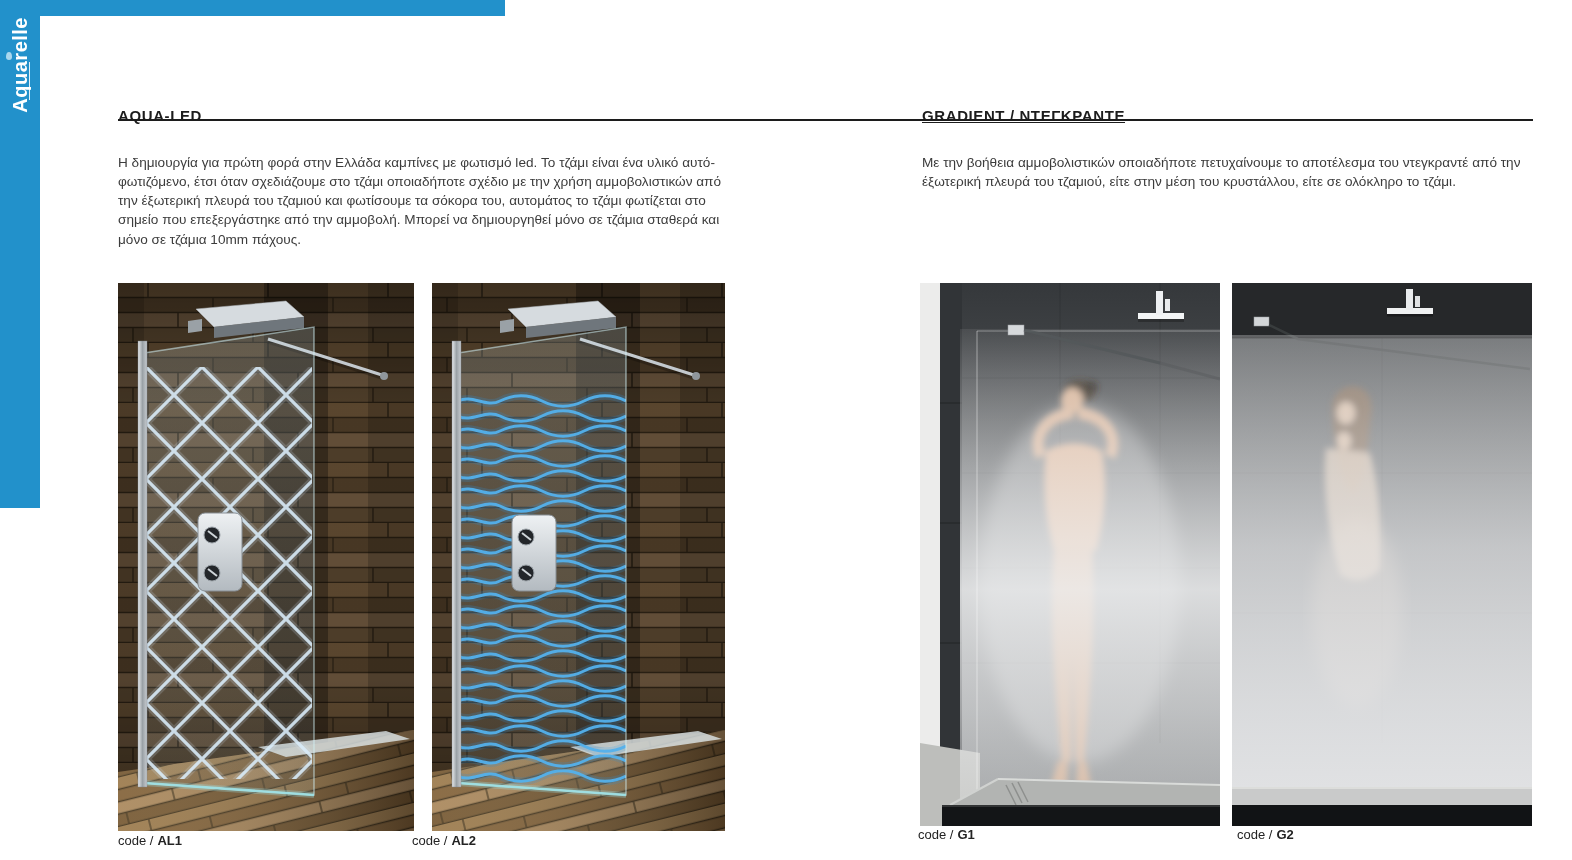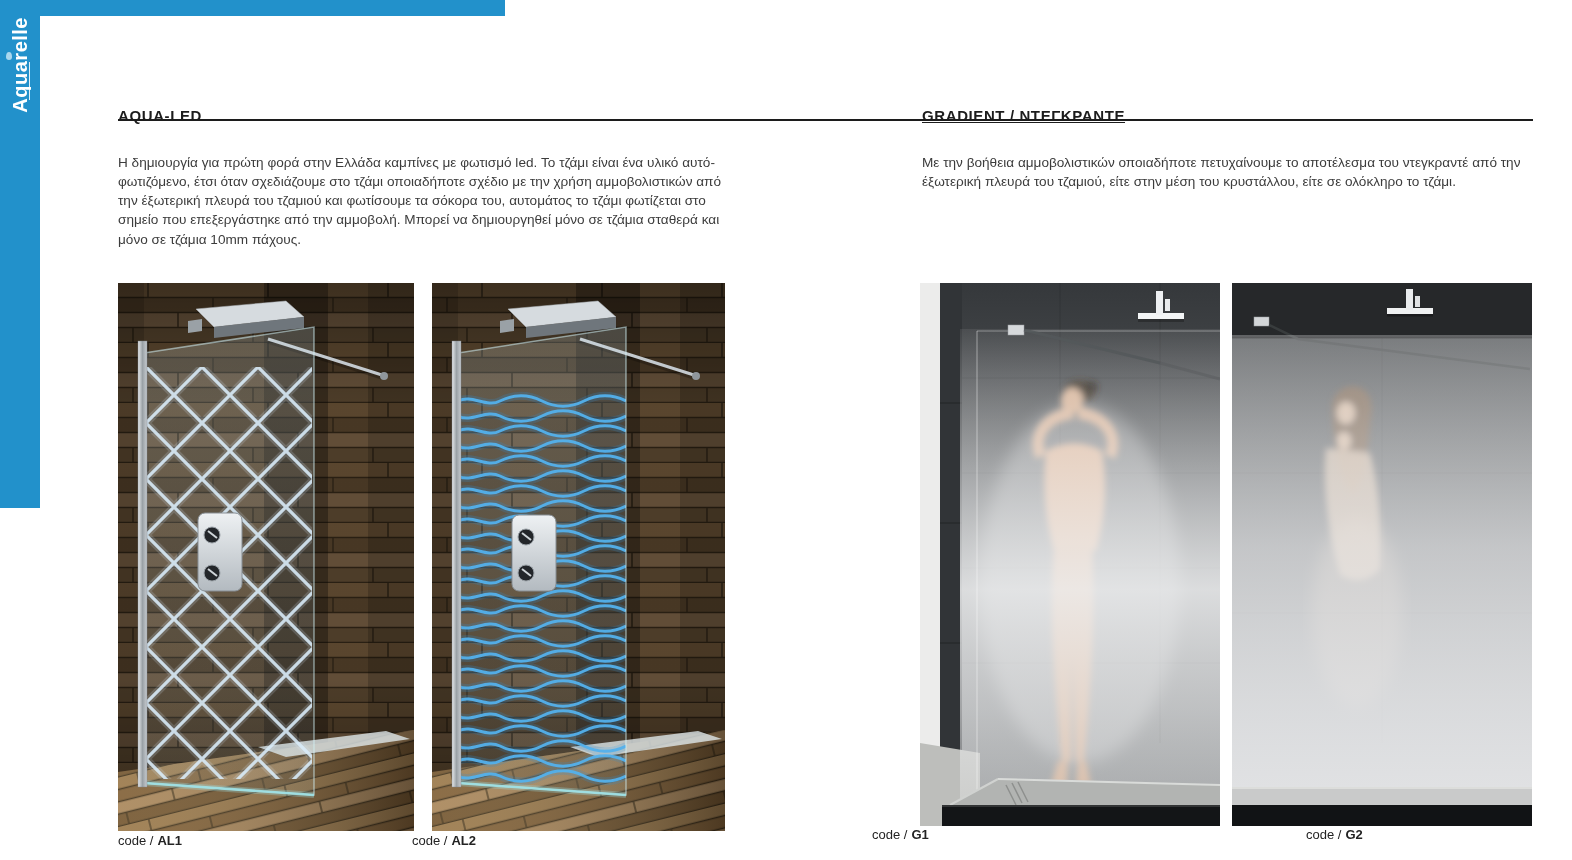--- a/index.html
+++ b/index.html
@@ -38,22 +38,22 @@
   .fig-al1{left:118px;top:283px;width:296px;height:548px;}
   .fig-al2{left:432px;top:283px;width:293px;height:548px;}
   .fig-g1{left:920px;top:283px;width:300px;height:543px;}
   .fig-g2{left:1232px;top:283px;width:300px;height:543px;}
 
   
   .caption{font-size:13px;color:#232323;white-space:nowrap;}
   .caption .code{font-weight:bold;margin-left:4px;}
   .cap-al1{left:118px;top:833px;}
   .cap-al2{left:412px;top:833px;}
-  .cap-g1{left:872px;top:827px;}
-  .cap-g2{left:1306px;top:827px;}
+  .cap-g1{left:918px;top:827px;}
+  .cap-g2{left:1237px;top:827px;}
 </style>
 </head>
 <body>
 
 <div class="abs header-bar"></div>
 <div class="abs side-bar">
   <div class="abs logo-wrap">
     <span class="logo-text">Aquarelle</span>
   </div>
   <span class="abs logo-drop"></span>

